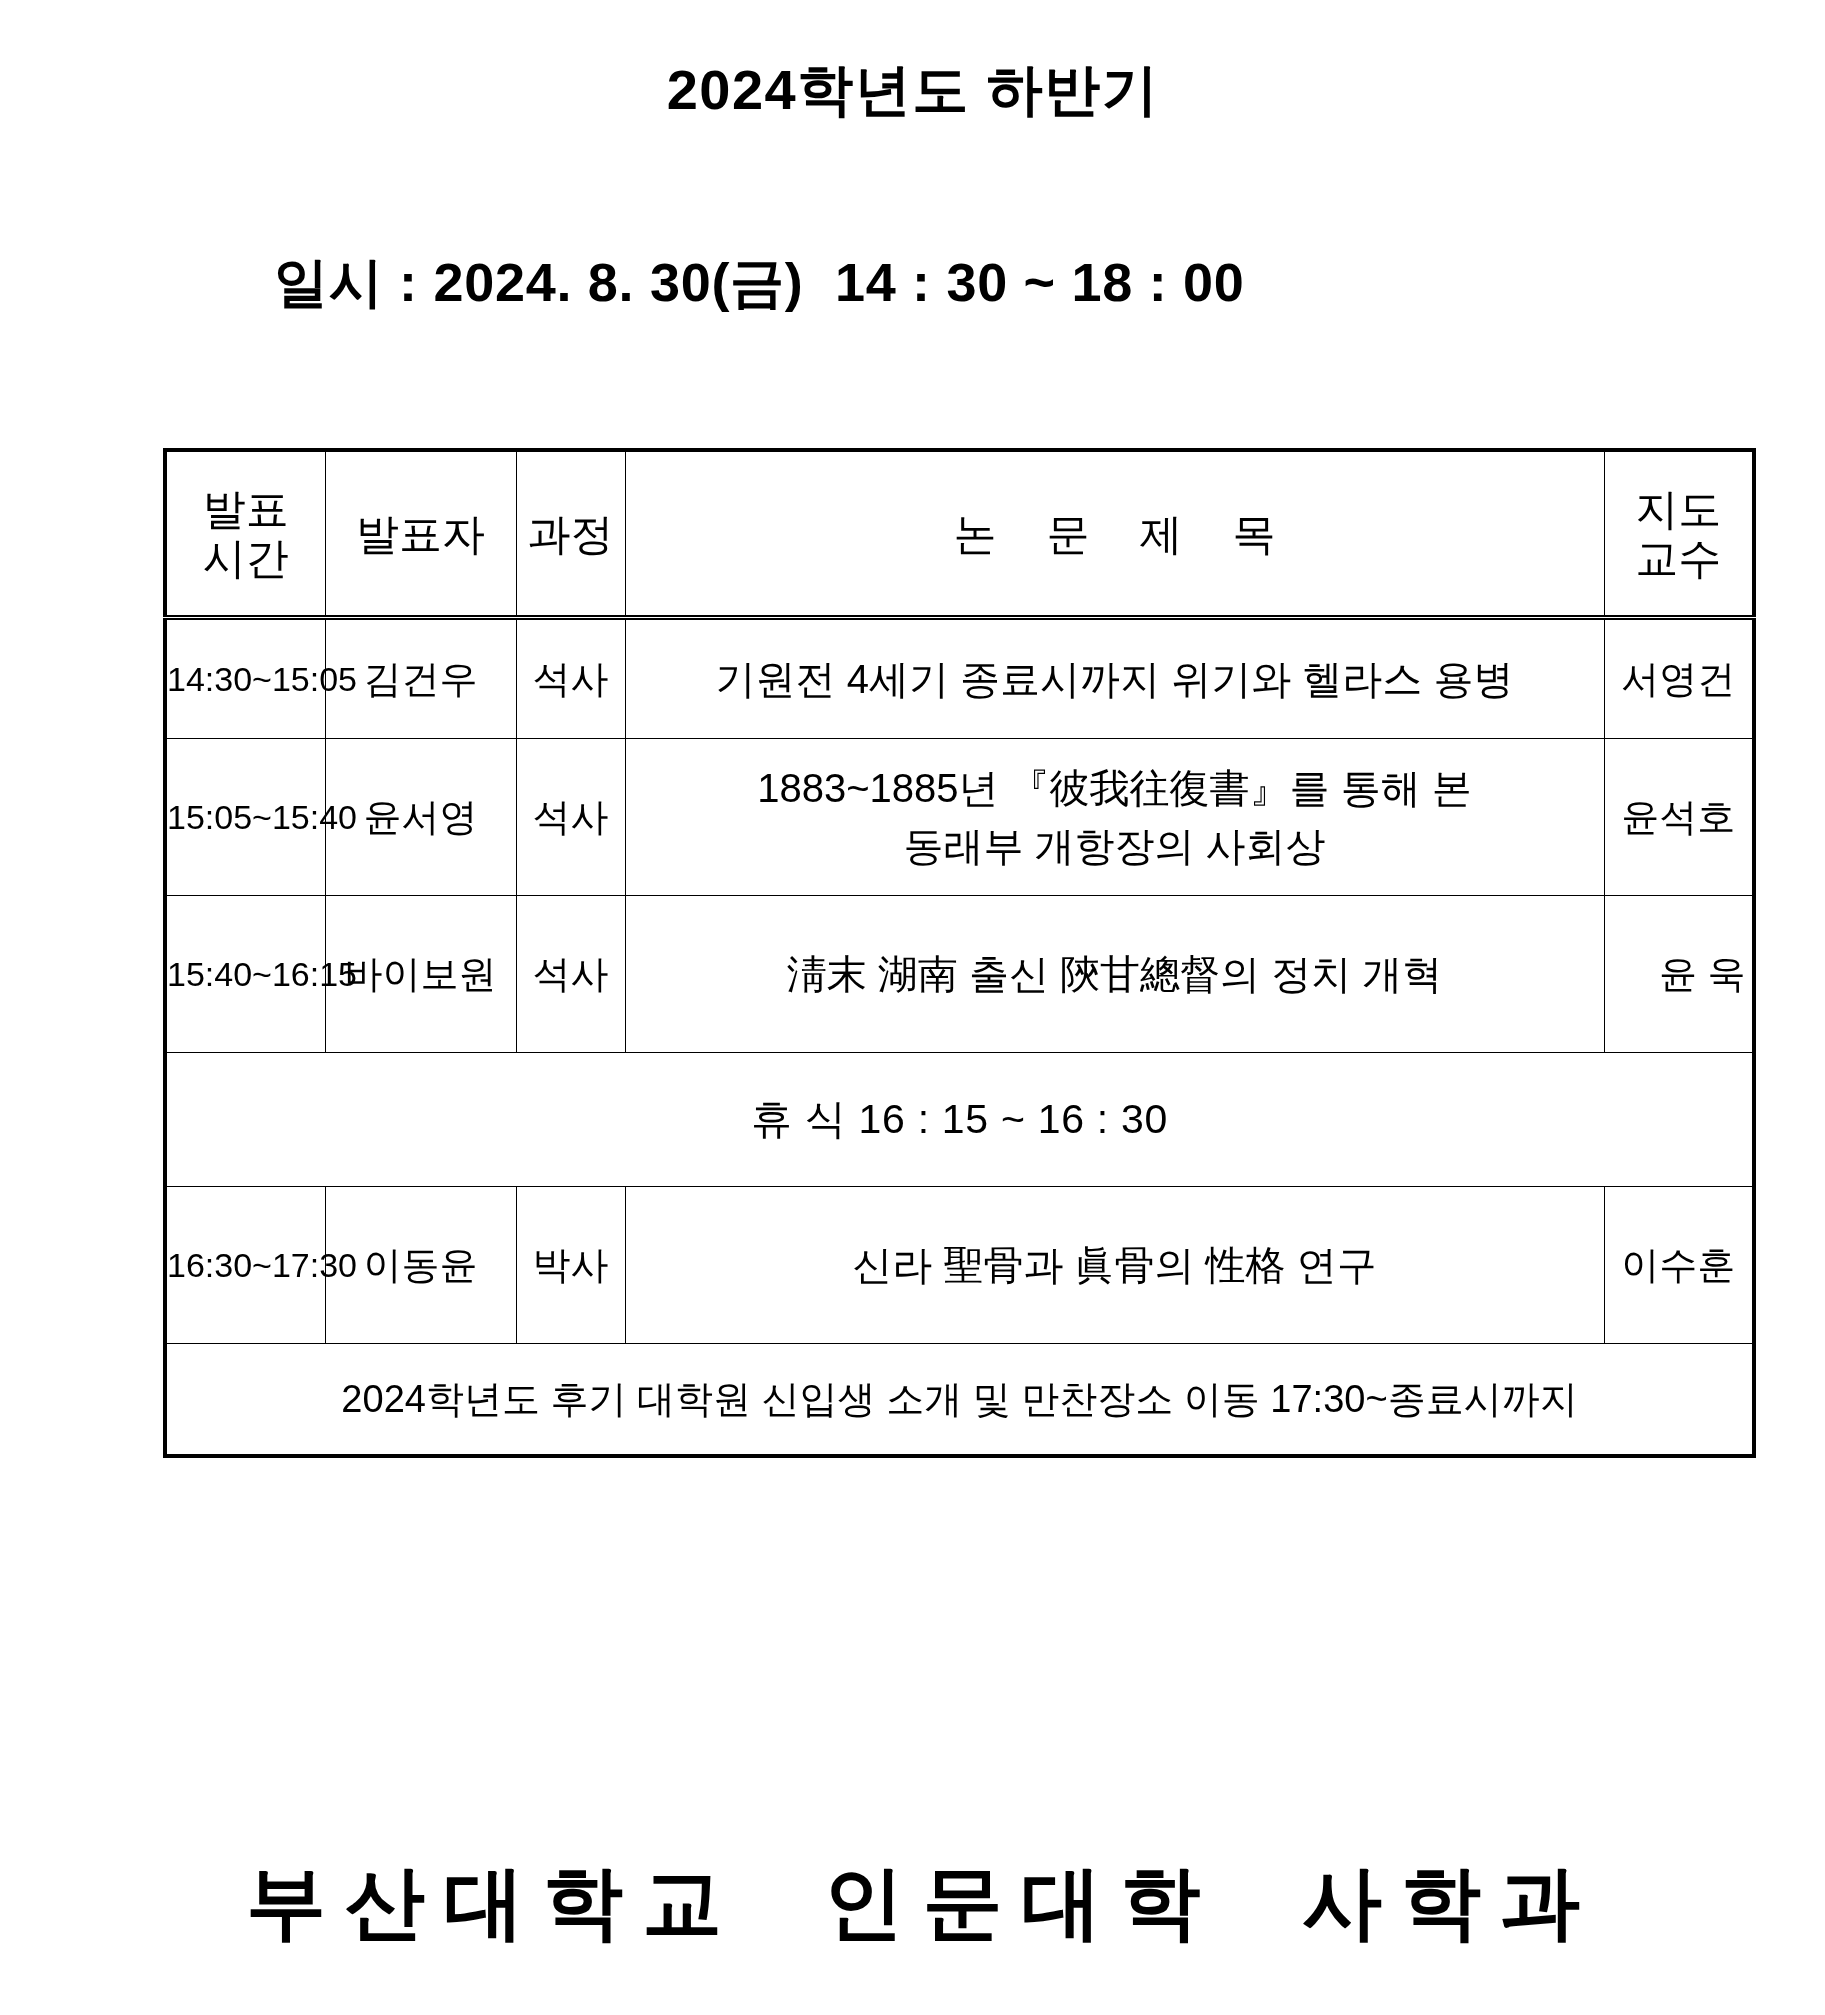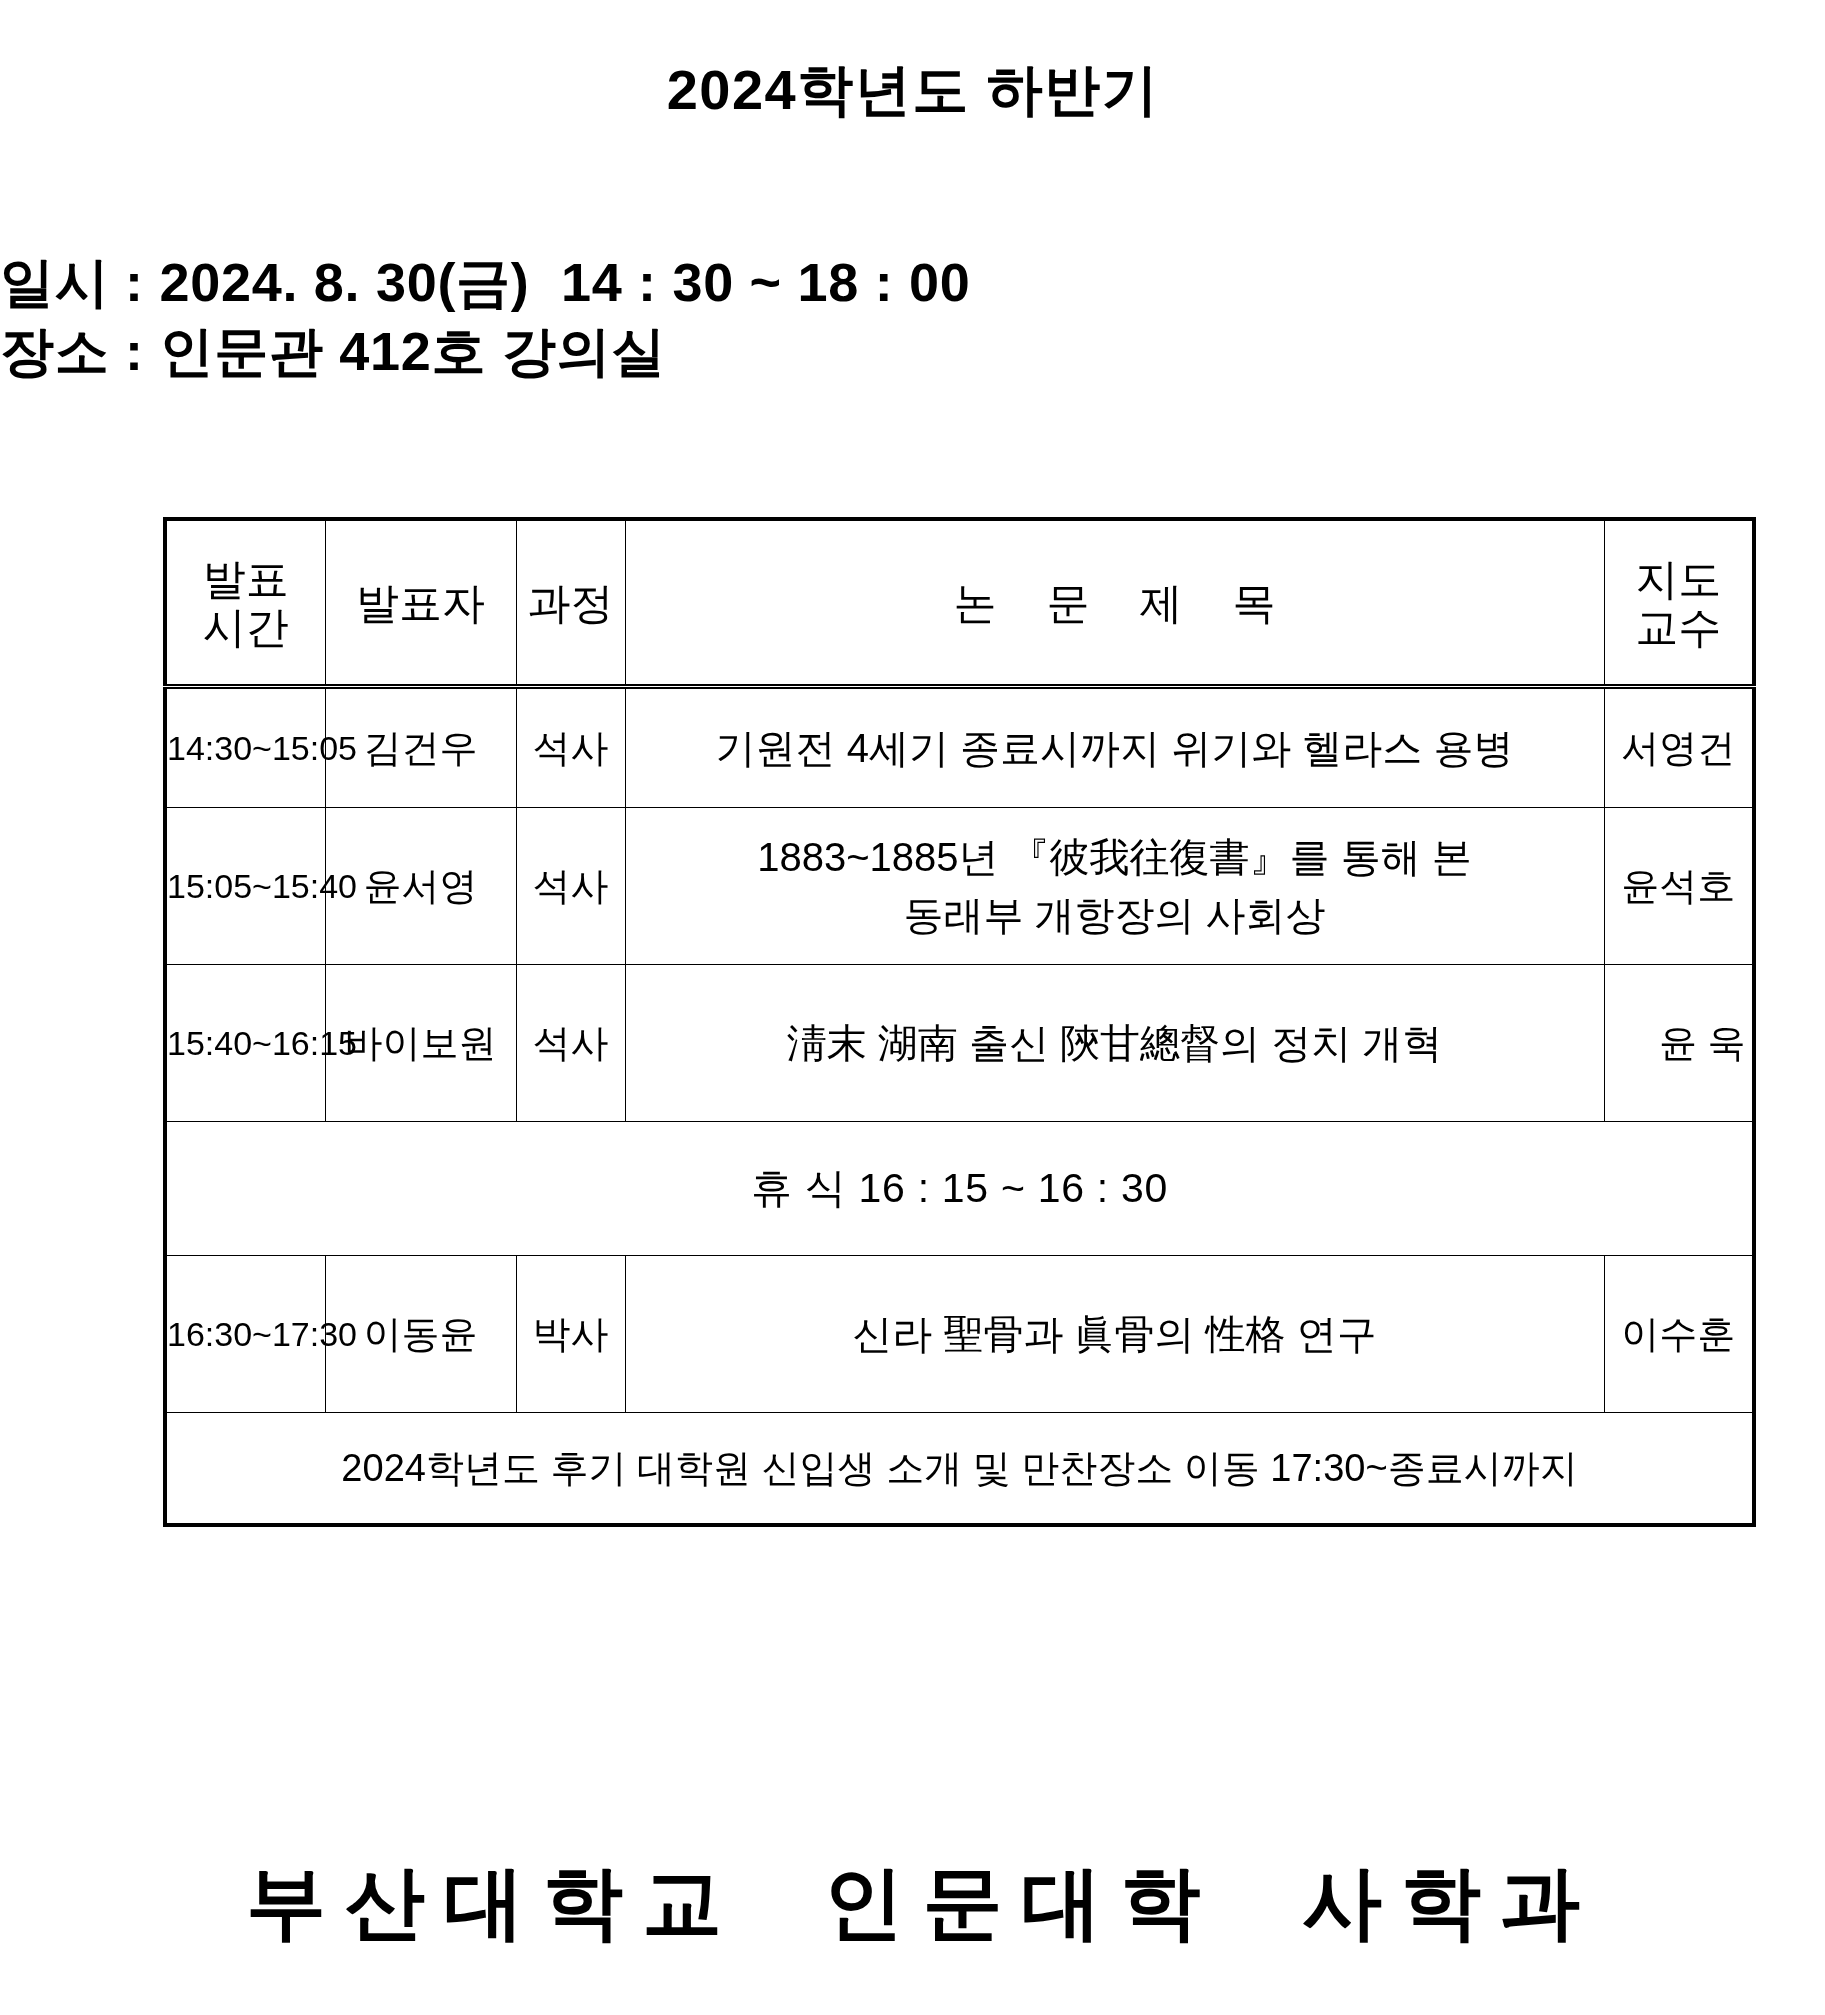--- a/index.html
+++ b/index.html
@@ -36,20 +36,21 @@
     text-align: center;
     font-size: 94px;
     line-height: 1;
     font-weight: 700;
     letter-spacing: 4.4px;
     padding-top: 90px;
   }
 
   .meta-block {
     padding-top: 130px;
+    padding-left: 274px;
   }
   .meta-line {
     font-size: 54px;
     line-height: 1.28;
     font-weight: 600;
     letter-spacing: 0.7px;
     white-space: pre;
   }
 
   
@@ -142,21 +143,20 @@
 </head>
 <body>
 
 <div class="page">
 
   <div class="kicker">2024학년도 하반기</div>
 
 
   <div class="meta-block">
     <div class="meta-line">일시 : 2024. 8. 30(금)  14 : 30 ~ 18 : 00</div>
-    <div class="meta-line">장소 : 인문관 412호 강의실</div>
   </div>
 
   <div class="table-wrap">
     <table class="schedule">
       <colgroup>
         <col class="col-time">
         <col class="col-person">
         <col class="col-course">
         <col class="col-title">
         <col class="col-prof">

